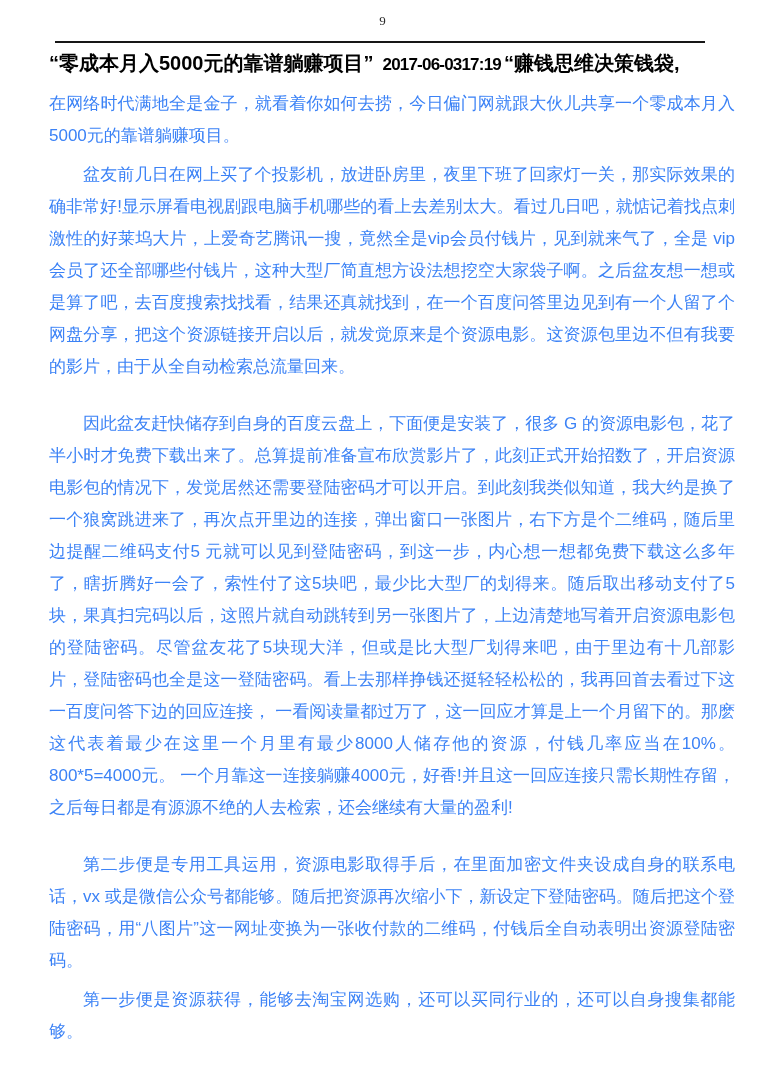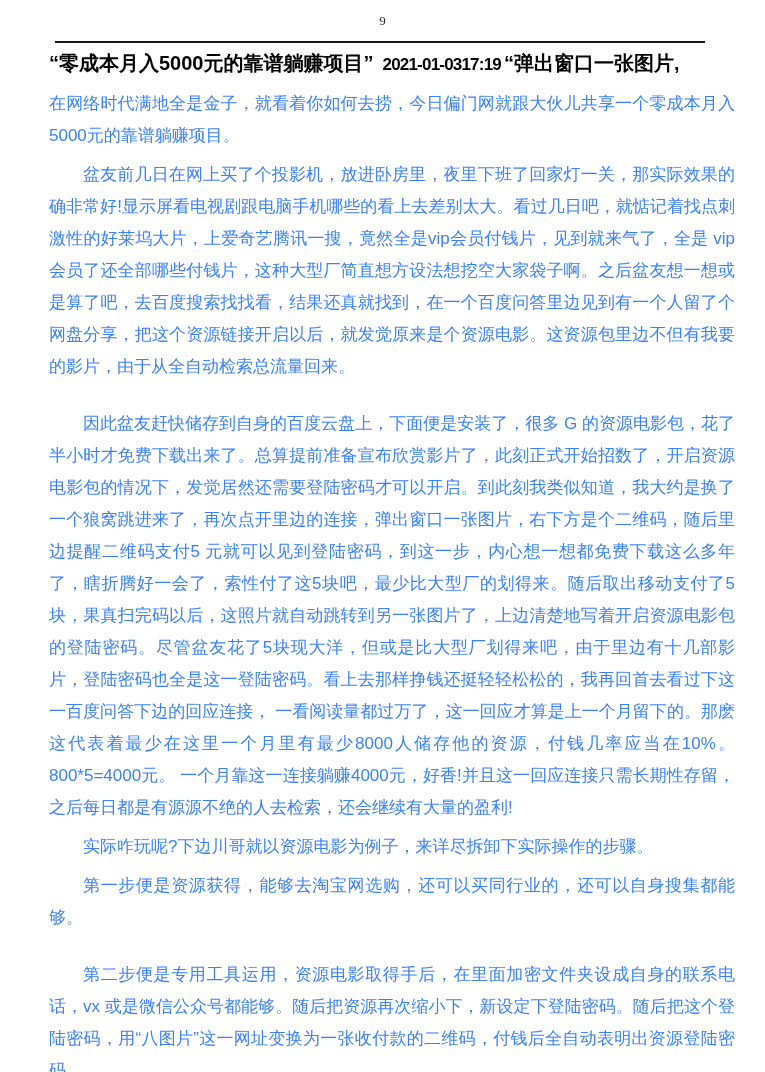--- a/index.html
+++ b/index.html
@@ -65,24 +65,23 @@
 </style>
 </head>
 <body>
 
 <div class="page">
 
   <div class="page-number">9</div>
 
   <div class="header-rule"></div>
 
-  <h1 class="title-line"><span>“零成本月入5000元的靠谱躺赚项目”</span><span class="title-date">2021-01-0317:19</span><span>“弹出窗口一张图片,</span></h1>
+  <h1 class="title-line"><span>“零成本月入5000元的靠谱躺赚项目”</span><span class="title-date">2017-06-0317:19</span><span>“赚钱思维决策钱袋,</span></h1>
 
   <div class="doc-body">
       <p class="para">在网络时代满地全是金子，就看着你如何去捞，今日偏门网就跟大伙儿共享一个零成本月入5000元的靠谱躺赚项目。</p>
       <p class="para indent">盆友前几日在网上买了个投影机，放进卧房里，夜里下班了回家灯一关，那实际效果的确非常好!显示屏看电视剧跟电脑手机哪些的看上去差别太大。看过几日吧，就惦记着找点刺激性的好莱坞大片，上爱奇艺腾讯一搜，竟然全是vip会员付钱片，见到就来气了，全是 vip会员了还全部哪些付钱片，这种大型厂简直想方设法想挖空大家袋子啊。之后盆友想一想或是算了吧，去百度搜索找找看，结果还真就找到，在一个百度问答里边见到有一个人留了个网盘分享，把这个资源链接开启以后，就发觉原来是个资源电影。这资源包里边不但有我要的影片，由于从全自动检索总流量回来。</p>
       <p class="para indent gap-lg">因此盆友赶快储存到自身的百度云盘上，下面便是安装了，很多 G 的资源电影包，花了半小时才免费下载出来了。总算提前准备宣布欣赏影片了，此刻正式开始招数了，开启资源电影包的情况下，发觉居然还需要登陆密码才可以开启。到此刻我类似知道，我大约是换了一个狼窝跳进来了，再次点开里边的连接，弹出窗口一张图片，右下方是个二维码，随后里边提醒二维码支付5 元就可以见到登陆密码，到这一步，内心想一想都免费下载这么多年了，瞎折腾好一会了，索性付了这5块吧，最少比大型厂的划得来。随后取出移动支付了5块，果真扫完码以后，这照片就自动跳转到另一张图片了，上边清楚地写着开启资源电影包的登陆密码。尽管盆友花了5块现大洋，但或是比大型厂划得来吧，由于里边有十几部影片，登陆密码也全是这一登陆密码。看上去那样挣钱还挺轻轻松松的，我再回首去看过下这一百度问答下边的回应连接， 一看阅读量都过万了，这一回应才算是上一个月留下的。那麽这代表着最少在这里一个月里有最少8000人储存他的资源，付钱几率应当在10%。800*5=4000元。 一个月靠这一连接躺赚4000元，好香!并且这一回应连接只需长期性存留，之后每日都是有源源不绝的人去检索，还会继续有大量的盈利!</p>
-      <p class="para indent">实际咋玩呢?下边川哥就以资源电影为例子，来详尽拆卸下实际操作的步骤。</p>
+      <p class="para indent gap-lg">第二步便是专用工具运用，资源电影取得手后，在里面加密文件夹设成自身的联系电话，vx 或是微信公众号都能够。随后把资源再次缩小下，新设定下登陆密码。随后把这个登陆密码，用“八图片”这一网址变换为一张收付款的二维码，付钱后全自动表明出资源登陆密码。</p>
       <p class="para indent">第一步便是资源获得，能够去淘宝网选购，还可以买同行业的，还可以自身搜集都能够。</p>
-      <p class="para indent gap-lg">第二步便是专用工具运用，资源电影取得手后，在里面加密文件夹设成自身的联系电话，vx 或是微信公众号都能够。随后把资源再次缩小下，新设定下登陆密码。随后把这个登陆密码，用“八图片”这一网址变换为一张收付款的二维码，付钱后全自动表明出资源登陆密码。</p>
     </div>
 
 </div>
 
 </body></html>

